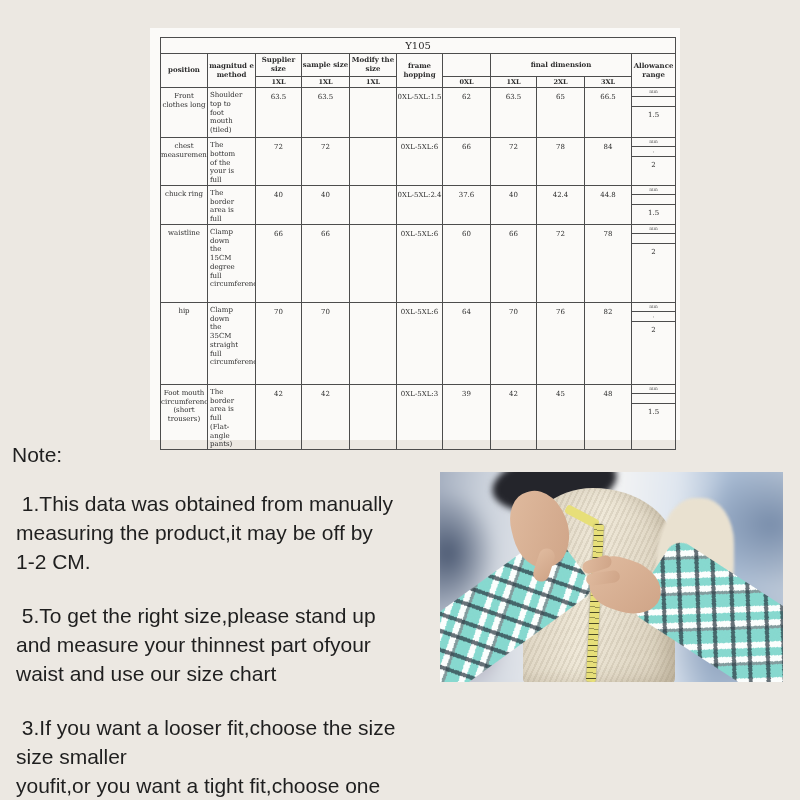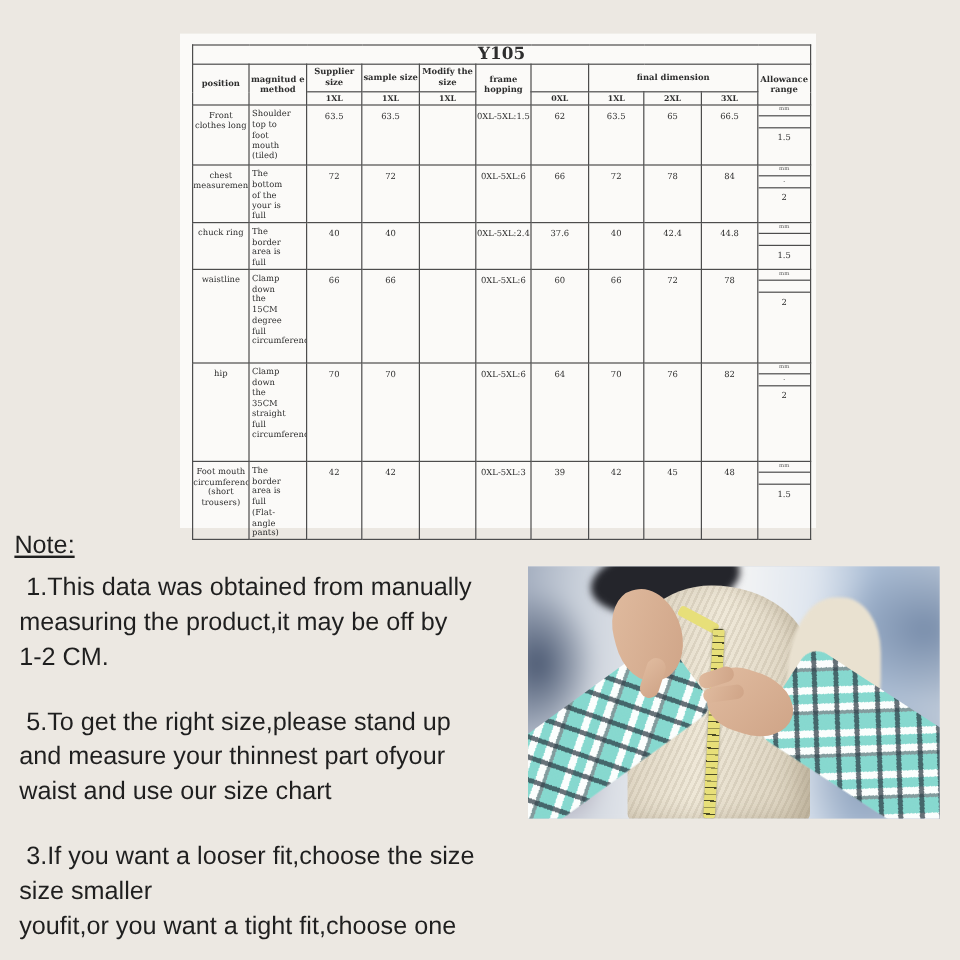--- a/index.html
+++ b/index.html
@@ -4,38 +4,38 @@
 <style>
   html,body{margin:0;padding:0;}
   .canvas{position:relative;width:800px;height:800px;background:#ece8e2;overflow:hidden;
           font-family:"Liberation Sans",sans-serif;}
   
   .panel{position:absolute;left:150px;top:28px;width:530px;height:412px;background:#fbfaf8;}
   table.size{position:absolute;left:160px;top:37px;border-collapse:collapse;table-layout:fixed;
              width:515px;font-family:"DejaVu Serif",serif;font-size:7px;color:#2e2e2e;}
   table.size td,table.size th{border:1px solid #4d4d4d;padding:0;vertical-align:top;
              text-align:center;font-weight:normal;line-height:1.25;overflow:hidden;}
-  table.size .title-row td{height:15px;font-weight:bold;font-size:14px;line-height:15px;vertical-align:middle;}
+  table.size .title-row td{height:15px;font-weight:normal;font-size:10px;line-height:15px;vertical-align:middle;}
   table.size th{font-weight:bold;font-size:7px;vertical-align:middle;}
   table.size .h1{height:23px;}
   table.size .h2{height:10px;}
   table.size .h2 th{font-size:6.5px;line-height:10px;}
   table.size td.pos{padding-top:4px;margin-top:44px;}
   table.size td.mth{text-align:left;padding:3px 18px 0 2px;}
   table.size td.num{padding-top:5px;}
   table.size td.allow{padding:0;vertical-align:top;}
   .allow-top{height:8px;border-bottom:1px solid #4d4d4d;font-size:4.5px;line-height:8px;color:#555;}
   .allow-mid{height:9px;border-bottom:1px solid #4d4d4d;font-size:6px;line-height:9px;}
   .allow-val{padding-top:4px;font-size:7px;}
   
   .notes{position:absolute;left:12px;top:440px;width:440px;color:#1f1f1f;
          font-size:21px;line-height:29px;}
   .notes .line{white-space:pre-wrap;}
   .notes .para{margin:0 0 25px 4px;}
-  .note-title{margin-bottom:6px;text-decoration:underline;}
+  .note-title{margin-bottom:20px;}
   
   .photo{position:absolute;left:440px;top:472px;width:343px;height:210px;overflow:hidden;background:#cfd6e0;}
   .photo *{position:absolute;}
   .ph-bg{left:-14px;top:-14px;right:-14px;bottom:-14px;filter:blur(7px);
     background:
       radial-gradient(70px 90px at 6% 40%, rgba(66,80,106,.95), rgba(66,80,106,0) 70%),
       radial-gradient(45px 65px at 13% 78%, rgba(125,100,125,.55), rgba(125,100,125,0) 70%),
       radial-gradient(100px 80px at 93% 28%, rgba(108,130,162,.85), rgba(108,130,162,0) 78%),
       radial-gradient(90px 80px at 82% 78%, rgba(128,148,176,.8), rgba(128,148,176,0) 75%),
       linear-gradient(95deg,#9aa5b8 0%,#c9d0da 15%,#e8eaee 35%,#f2f3f4 50%,#dfe6ef 65%,#a9bcd4 78%,#bfc9d6 100%);}

